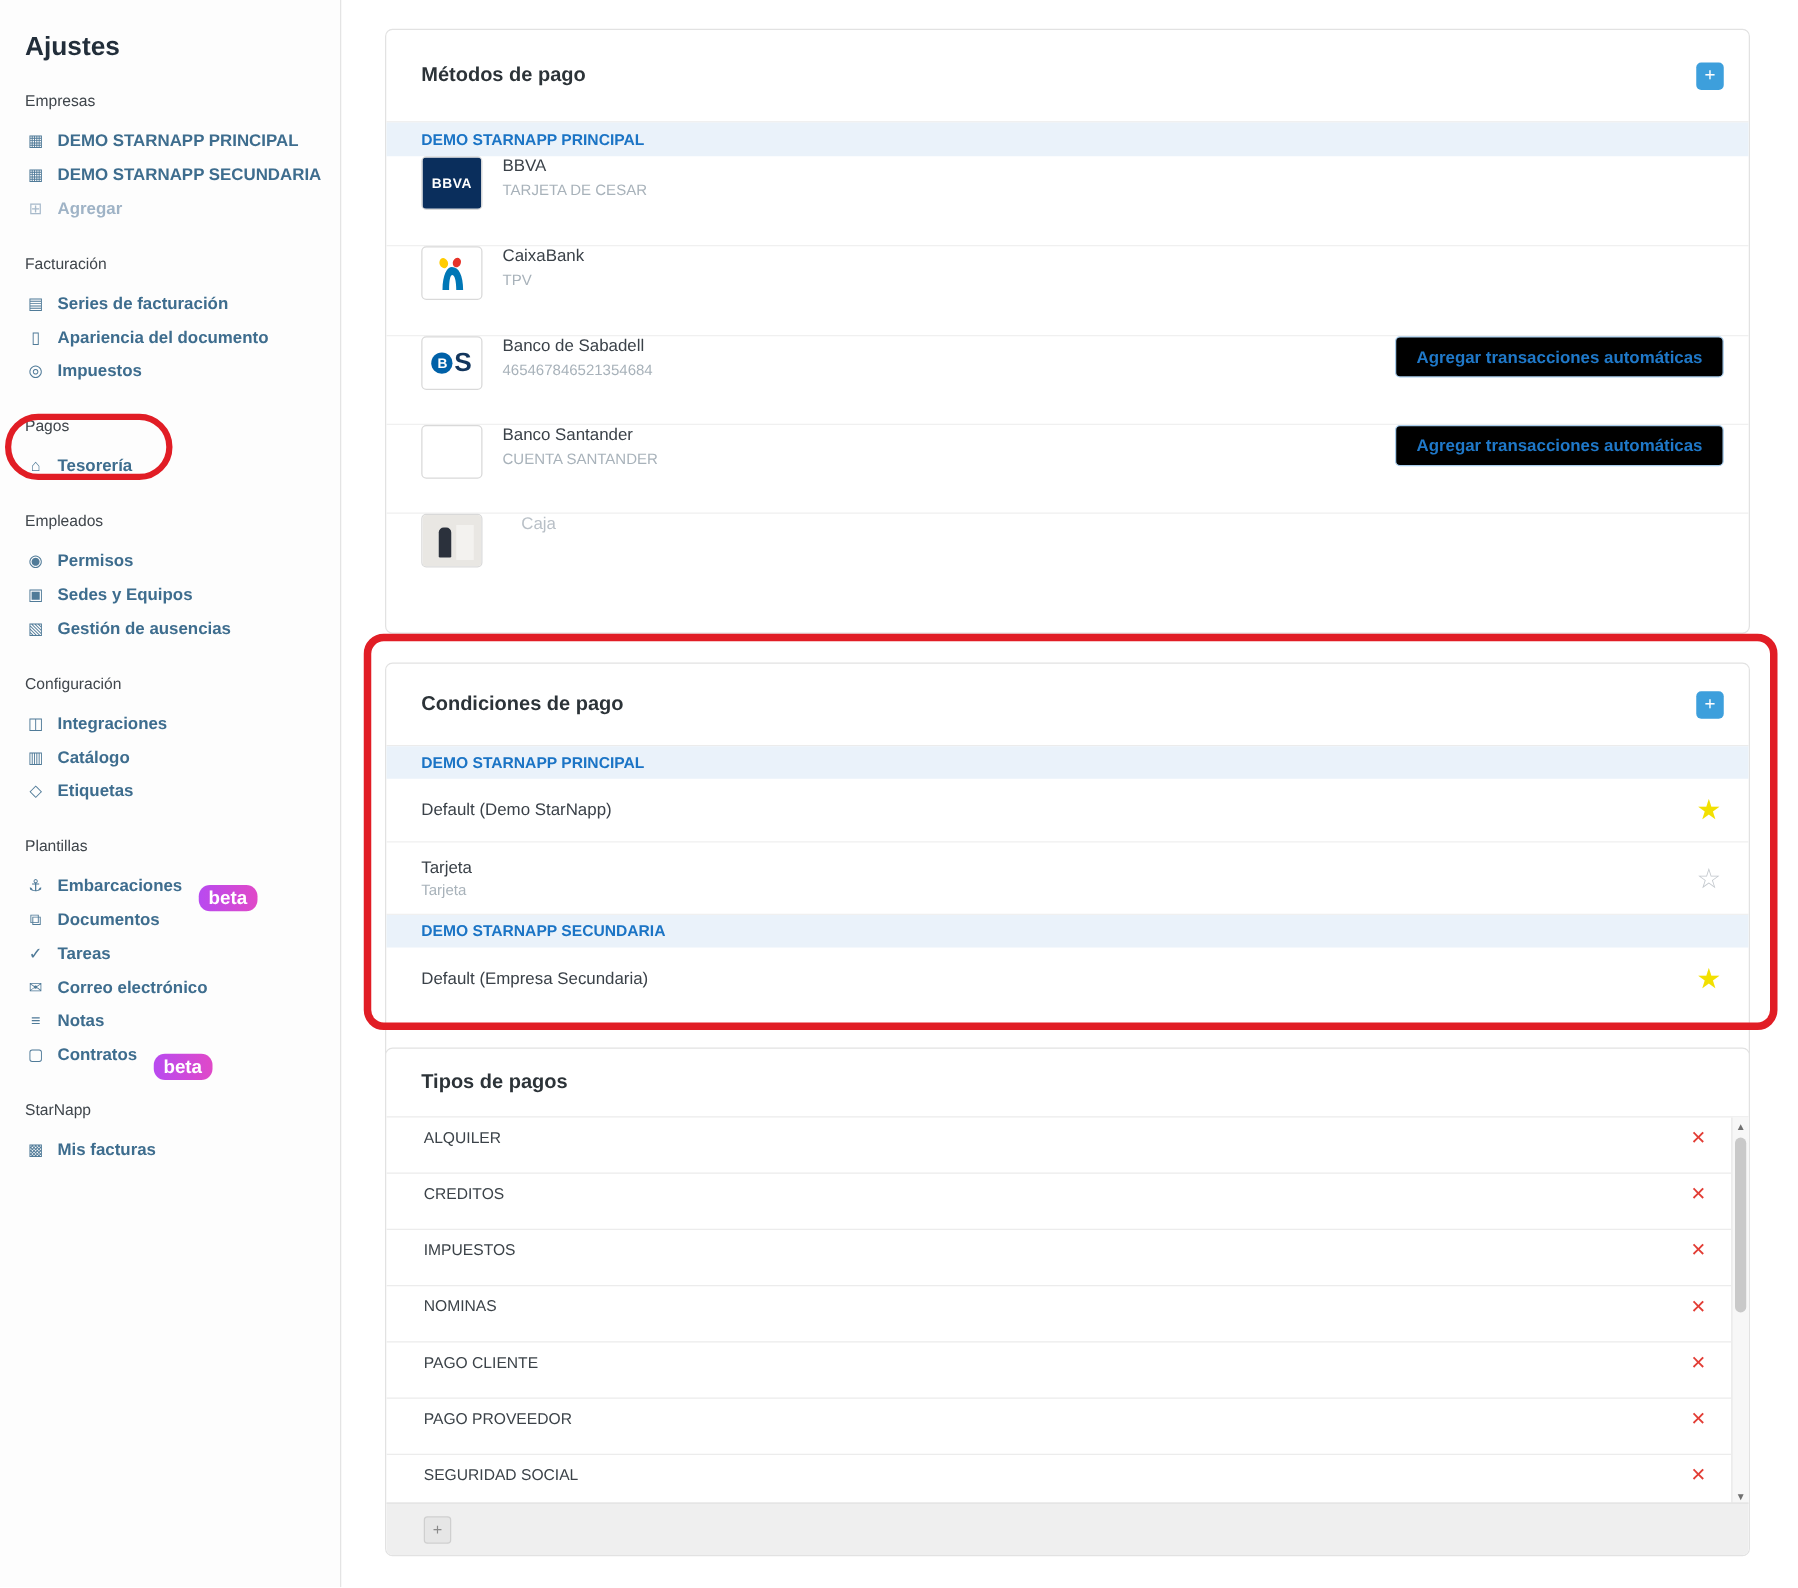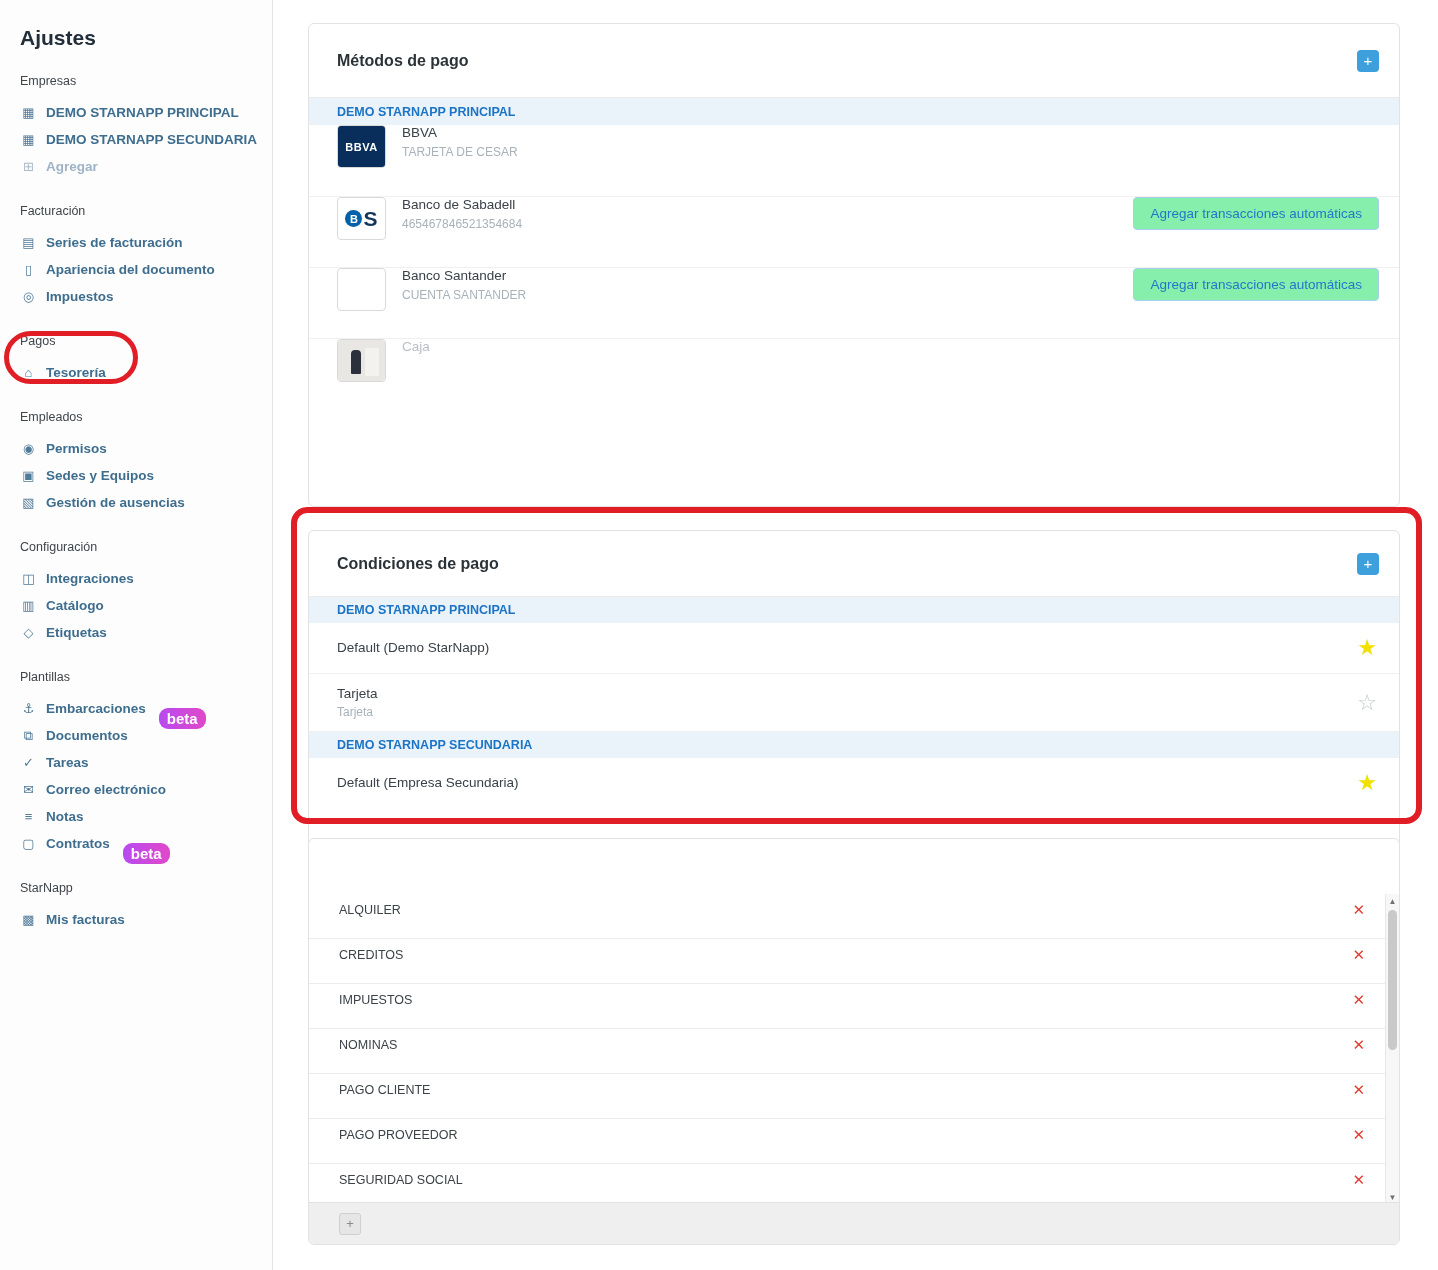--- a/index.html
+++ b/index.html
@@ -41,22 +41,22 @@
   .logo-caja { width:100%; height:100%; background:#e9e7e3; position:relative; }
   .logo-caja .fig { position:absolute; left:13px; top:10px; width:10px; height:24px;
                     background:#2b313c; border-radius:4px 4px 1px 1px; }
   .logo-caja .lite { position:absolute; right:6px; top:8px; width:14px; height:28px; background:#f3f2ef; }
   .sab-b { width:17px; height:17px; background:#0061a8; color:#fff; border-radius:50%;
            display:inline-flex; align-items:center; justify-content:center; font-size:11px; font-weight:700; }
   .sab-s { color:#12355c; font-size:21px; font-weight:700; margin-left:1px; }
   .pm-name { font-size:13.5px; color:#3a4148; line-height:1.15; }
   .pm-sub  { font-size:12px; color:#a8b2ba; margin-top:4px; }
   .pm-name.muted { color:#b9c0c7; }
-  .pm-action { margin-left:auto; background:#86efac; border:1px solid #a9cdec; color:#1f78c8;
-               font-weight:400; font-size:13.5px; padding:8px 16px; border-radius:4px; cursor:pointer; }
+  .pm-action { margin-left:auto; background:#000000; border:1px solid #a9cdec; color:#1f78c8;
+               font-weight:700; font-size:13.5px; padding:8px 16px; border-radius:4px; cursor:pointer; }
 
   
   .cond-row { display:flex; align-items:center; justify-content:space-between;
               padding:0 22px 0 28px; border-bottom:1px solid #f0f0f0;gap:28px; }
   .star { font-size:22px; line-height:1; cursor:pointer; }
   .star.on  { color:#f2e000; }
   .star.off { color:#c3c8cd; }
 
   
   .tp-list { position:absolute; left:0; right:14px; top:55px; height:310px; overflow:hidden; }
@@ -200,20 +200,33 @@
     <div class="pm-row" style="height:72px;">
       <div class="logo-box">
         <div class="logo-bbva">BBVA</div>
       </div>
       <div>
         <div class="pm-name">BBVA</div>
         <div class="pm-sub">TARJETA DE CESAR</div>
       </div>
     </div>
 
+    <div class="pm-row" style="height:72px;">
+      <div class="logo-box">
+        <svg width="30" height="30" viewBox="0 0 30 30" aria-hidden="true">
+          <ellipse cx="8" cy="6.5" rx="3.4" ry="4.1" fill="#ffcc00" transform="rotate(-22 8 6.5)"></ellipse>
+          <ellipse cx="18.5" cy="6" rx="3.2" ry="3.9" fill="#e63329" transform="rotate(22 18.5 6)"></ellipse>
+          <path d="M7 28 C7 15 11 9.5 14.5 9.5 C20 9.5 23.5 16 23.5 28 L18 28 C18 20 16.5 16 14.8 16 C13.3 16 12.3 20 12.3 28 Z" fill="#0077b6"></path>
+        </svg>
+      </div>
+      <div>
+        <div class="pm-name">CaixaBank</div>
+        <div class="pm-sub">TPV</div>
+      </div>
+    </div>
 
 
     <div class="pm-row" style="height:71px;">
       <div class="logo-box">
         <span class="sab-b">B</span>
           <span class="sab-s">S</span>
       </div>
       <div>
         <div class="pm-name">Banco de Sabadell</div>
         <div class="pm-sub">465467846521354684</div>
@@ -223,21 +236,21 @@
 
     <div class="pm-row" style="height:71px;">
       <div class="logo-box"></div>
       <div>
         <div class="pm-name">Banco Santander</div>
         <div class="pm-sub">CUENTA SANTANDER</div>
       </div>
       <button class="pm-action">Agregar transacciones automáticas</button>
     </div>
 
-    <div class="pm-row" style="height:69px; border-bottom:none;">
+    <div class="pm-row" style="height:69px; border-bottom:none;gap:15px;">
       <div class="logo-box">
         <div class="logo-caja">
             <div class="lite"></div>
             <div class="fig"></div>
           </div>
       </div>
       <div>
         <div class="pm-name muted">Caja</div>
       </div>
     </div>
@@ -266,20 +279,23 @@
 
     <div class="group-hd" style="height:26px;">DEMO STARNAPP SECUNDARIA</div>
 
     <div class="cond-row" style="height:49px; border-bottom:none;">
       <div class="pm-name">Default (Empresa Secundaria)</div>
       <span class="star on">★</span>
     </div>
   </div>
 
   <div class="card" style="top:838px; height:407px;">
+    <div class="card-header" style="height:55px; border-bottom:1px solid #ececec;">
+      <span class="card-title">Tipos de pagos</span>
+    </div>
 
     <div class="tp-list">
       <div class="tp-row">
         <span class="tp-label">ALQUILER</span>
         <span class="tp-x">✕</span>
       </div>
       <div class="tp-row">
         <span class="tp-label">CREDITOS</span>
         <span class="tp-x">✕</span>
       </div>

